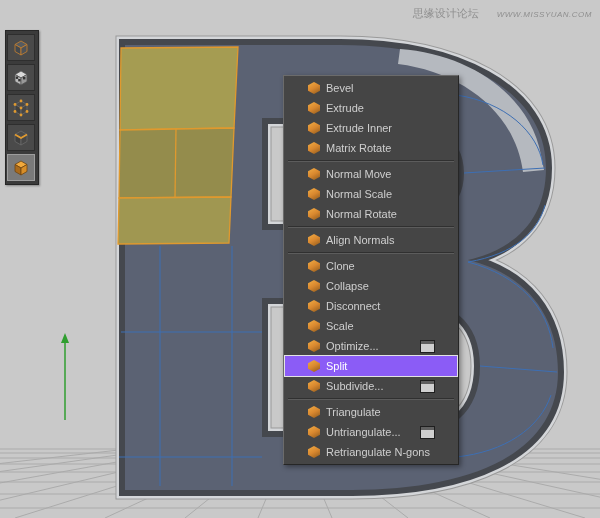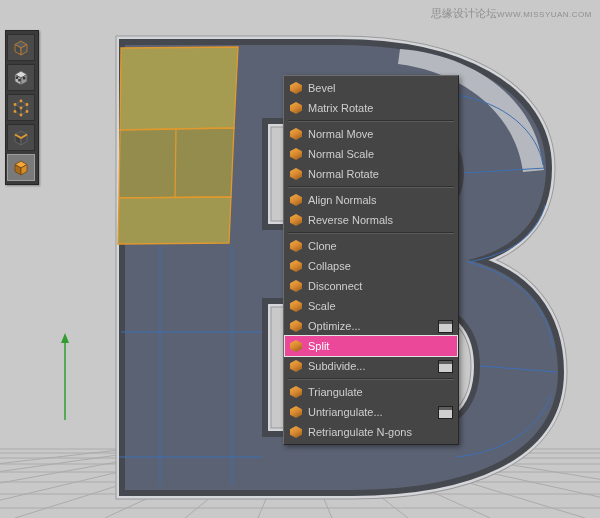--- a/index.html
+++ b/index.html
@@ -1,43 +1,43 @@
 <!DOCTYPE html>
 <html><head>
 <meta charset="utf-8">
 <style>
   html,body{margin:0;padding:0;background:#888;}
   .stage{position:relative;width:600px;height:518px;background:#c9c9c9;overflow:hidden;
          font-family:"Liberation Sans",sans-serif;}
   .viewport-svg{position:absolute;left:0;top:0;}
 
   
-  .watermark{position:absolute;top:6px;right:8px;display:flex;gap:0;align-items:baseline;
+  .watermark{position:absolute;top:6px;right:8px;display:flex;gap:18px;align-items:baseline;
              color:#8f8f8f;}
   .wm-cn{font-size:11px;}
-  .wm-url{font-size:8px;letter-spacing:.5px;}
+  .wm-url{font-size:8px;letter-spacing:.5px;font-style:italic;}
 
   
   .toolbar{position:absolute;left:5px;top:30px;width:30px;background:#3b3b3b;
            border:1px solid #272727;padding:3px 1px;display:flex;flex-direction:column;
            gap:3px;box-shadow:1px 1px 2px rgba(0,0,0,.35);}
   .tb{width:26px;height:25px;display:flex;align-items:center;justify-content:center;
       background:#4a4a4a;border:1px solid #2e2e2e;}
   .tb.active{background:#7a7a7a;border-color:#9d9d9d;}
 
   
   .menu{position:absolute;left:283px;top:75px;width:172px;background:#454545;
         border:1px solid #6b6b6b;border-right-color:#262626;border-bottom-color:#262626;
         box-shadow:2px 2px 5px rgba(0,0,0,.4);padding:2px 1px;}
-  .mi{display:flex;align-items:center;height:20px;padding:0 4px;color:#cfcfcf;
+  .mi{display:flex;align-items:center;height:20px;padding:0 22px;color:#cfcfcf;
       font-size:11px;cursor:default;white-space:nowrap;}
   .micon{width:12px;height:12px;margin:0 6px 0 1px;flex:0 0 auto;
          clip-path:polygon(50% 0,100% 28%,100% 72%,50% 100%,0 72%,0 28%);
          background:linear-gradient(150deg,#f2ac44 0%,#d9882f 50%,#8f5a1c 100%);}
-  .mi.hl{background:#ec4899;outline:1px solid #e3e3e3;color:#fff;}
+  .mi.hl{background:#8b5cf6;outline:1px solid #e3e3e3;color:#fff;}
   .mdlg{margin-left:auto;width:13px;height:11px;background:#cfcfcf;border:1px solid #1f1f1f;
         box-shadow:inset 0 3px 0 #5f5f5f;flex:0 0 auto;}
   .msep{height:0;border-top:1px solid #303030;border-bottom:1px solid #5c5c5c;margin:2px 3px;}
 </style>
 </head>
 <body>
 
 <div class="stage">
 
   <svg class="viewport-svg" width="600" height="518" viewBox="0 0 600 518">
@@ -173,20 +173,28 @@
     </div>
   </div>
 
   <div class="menu">
     <div class="mi">
       <span class="micon"></span>
       <span>Bevel</span>
     </div>
     <div class="mi">
       <span class="micon"></span>
+      <span>Extrude</span>
+    </div>
+    <div class="mi">
+      <span class="micon"></span>
+      <span>Extrude Inner</span>
+    </div>
+    <div class="mi">
+      <span class="micon"></span>
       <span>Matrix Rotate</span>
     </div>
 
     <div class="msep"></div>
 
     <div class="mi">
       <span class="micon"></span>
       <span>Normal Move</span>
     </div>
     <div class="mi">
@@ -196,24 +204,20 @@
     <div class="mi">
       <span class="micon"></span>
       <span>Normal Rotate</span>
     </div>
 
     <div class="msep"></div>
 
     <div class="mi">
       <span class="micon"></span>
       <span>Align Normals</span>
-    </div>
-    <div class="mi">
-      <span class="micon"></span>
-      <span>Reverse Normals</span>
     </div>
 
     <div class="msep"></div>
 
     <div class="mi">
       <span class="micon"></span>
       <span>Clone</span>
     </div>
     <div class="mi">
       <span class="micon"></span>

